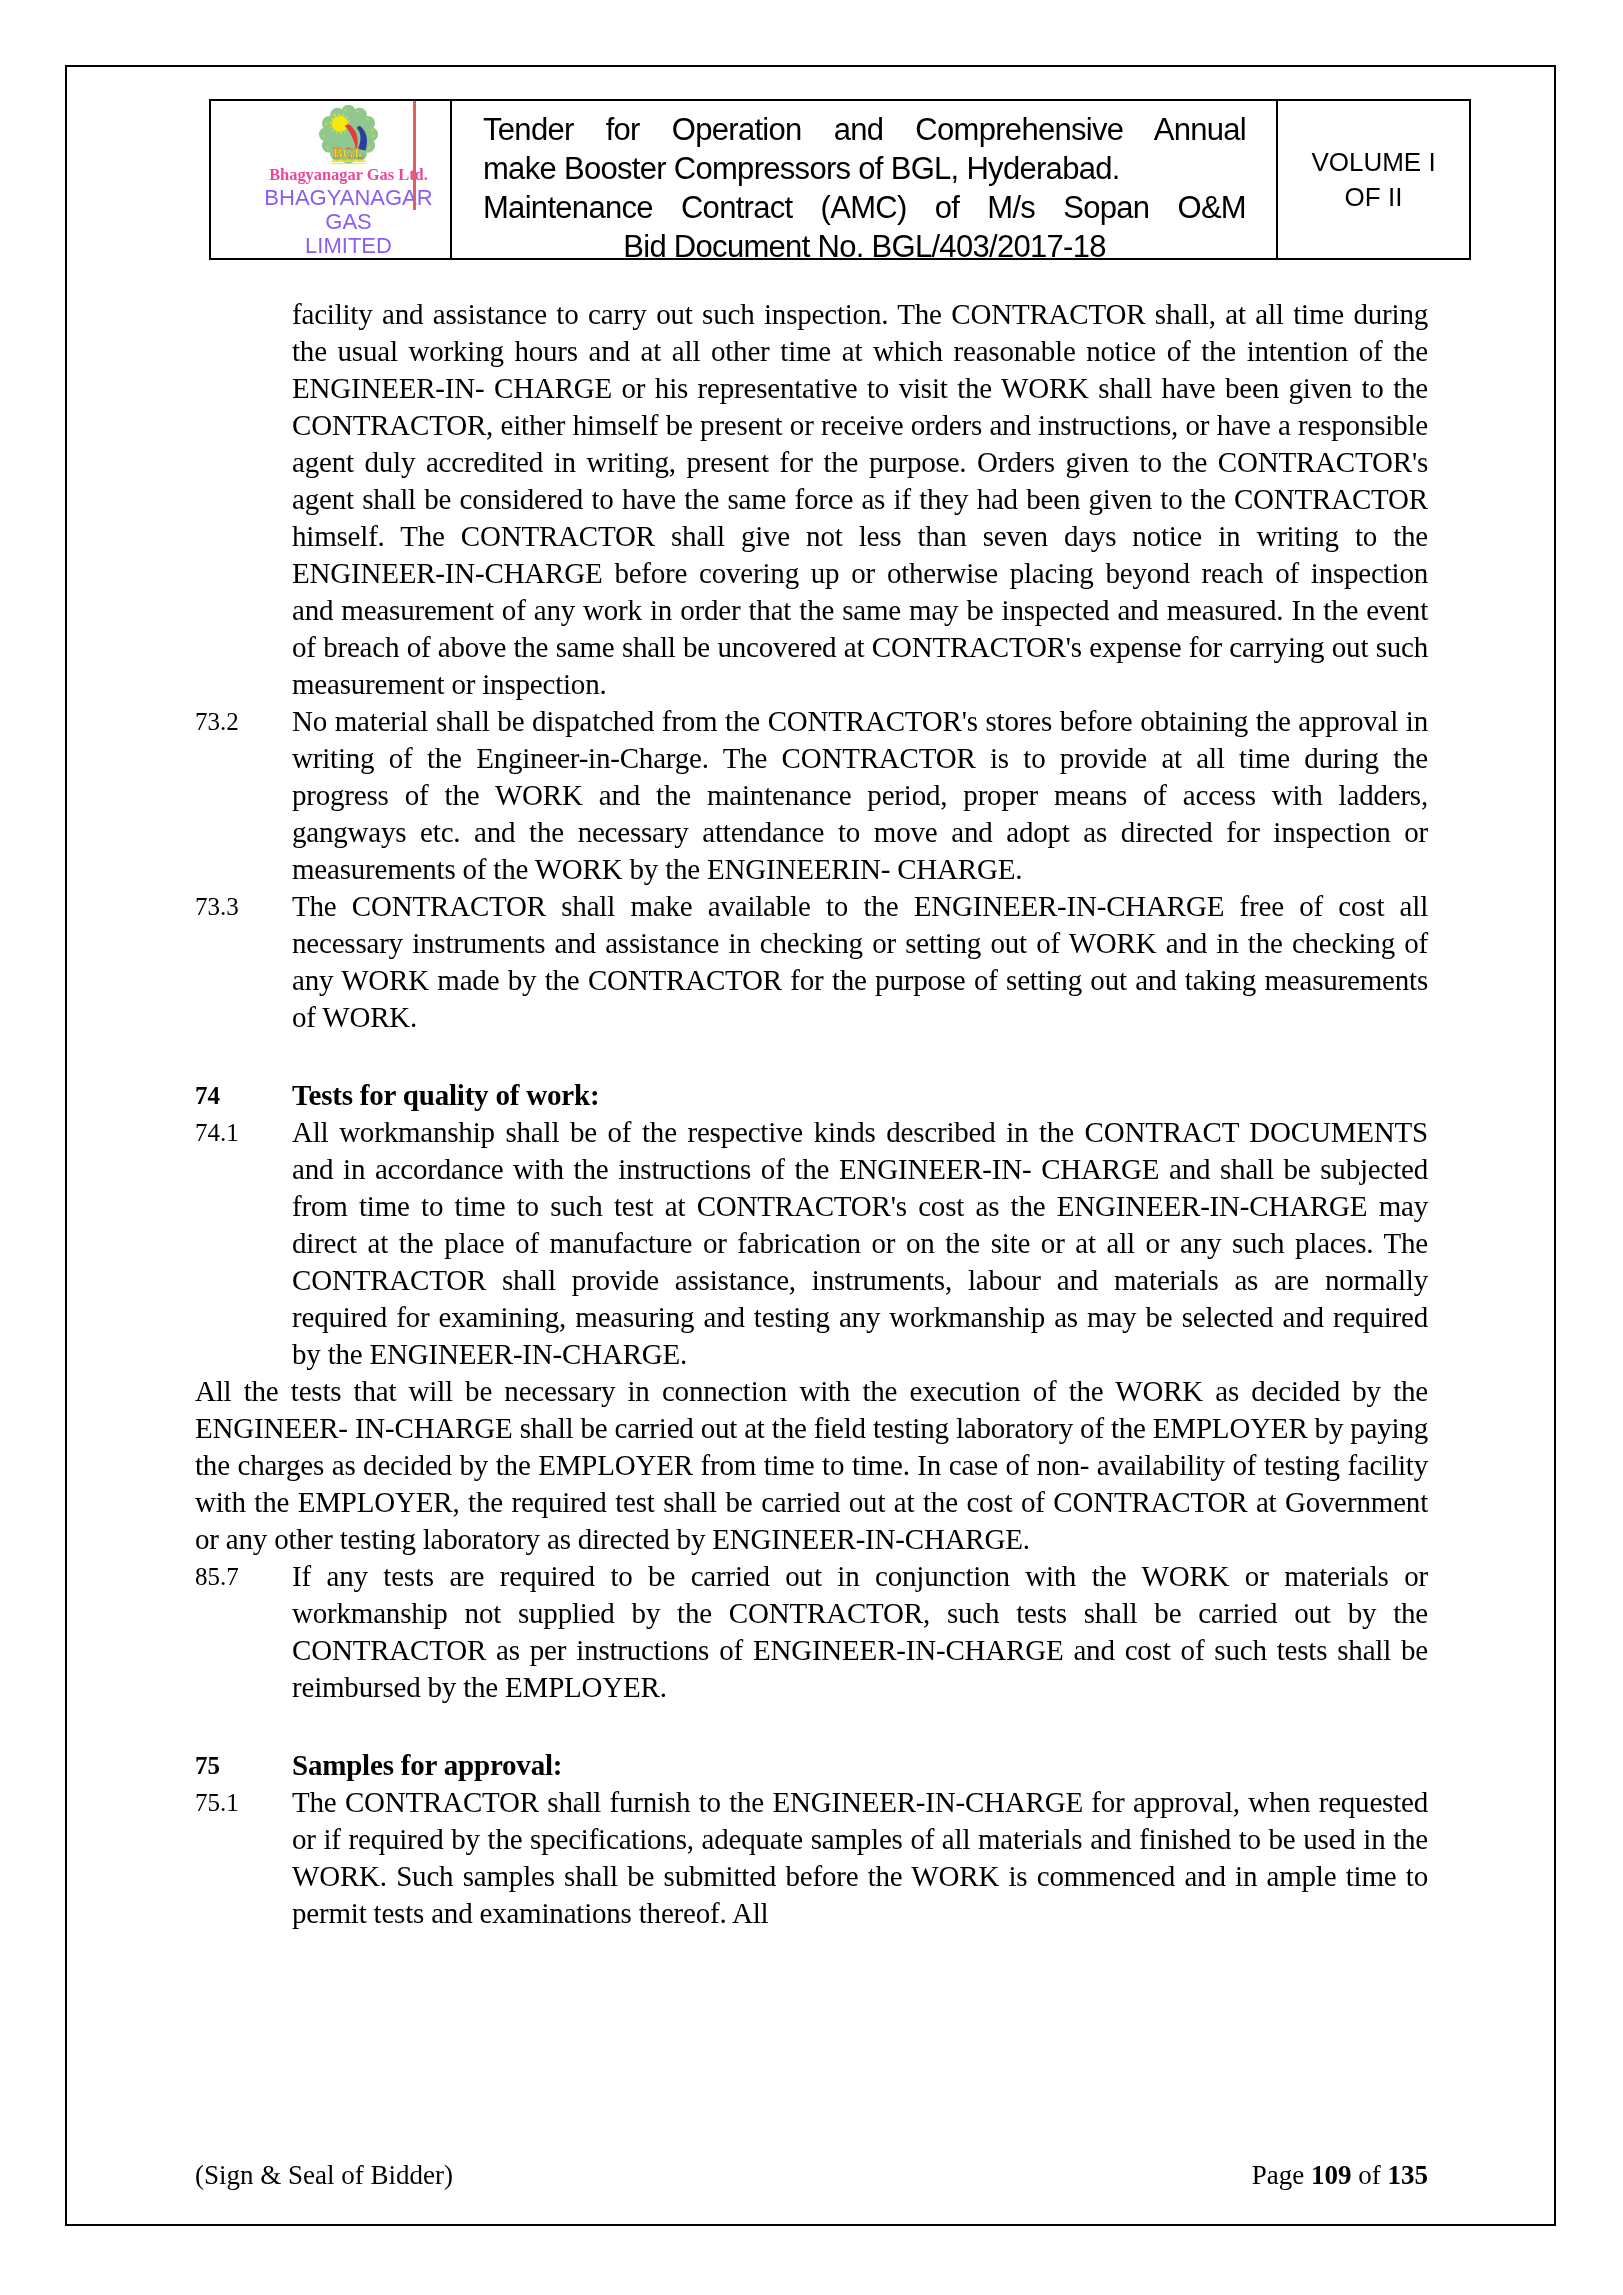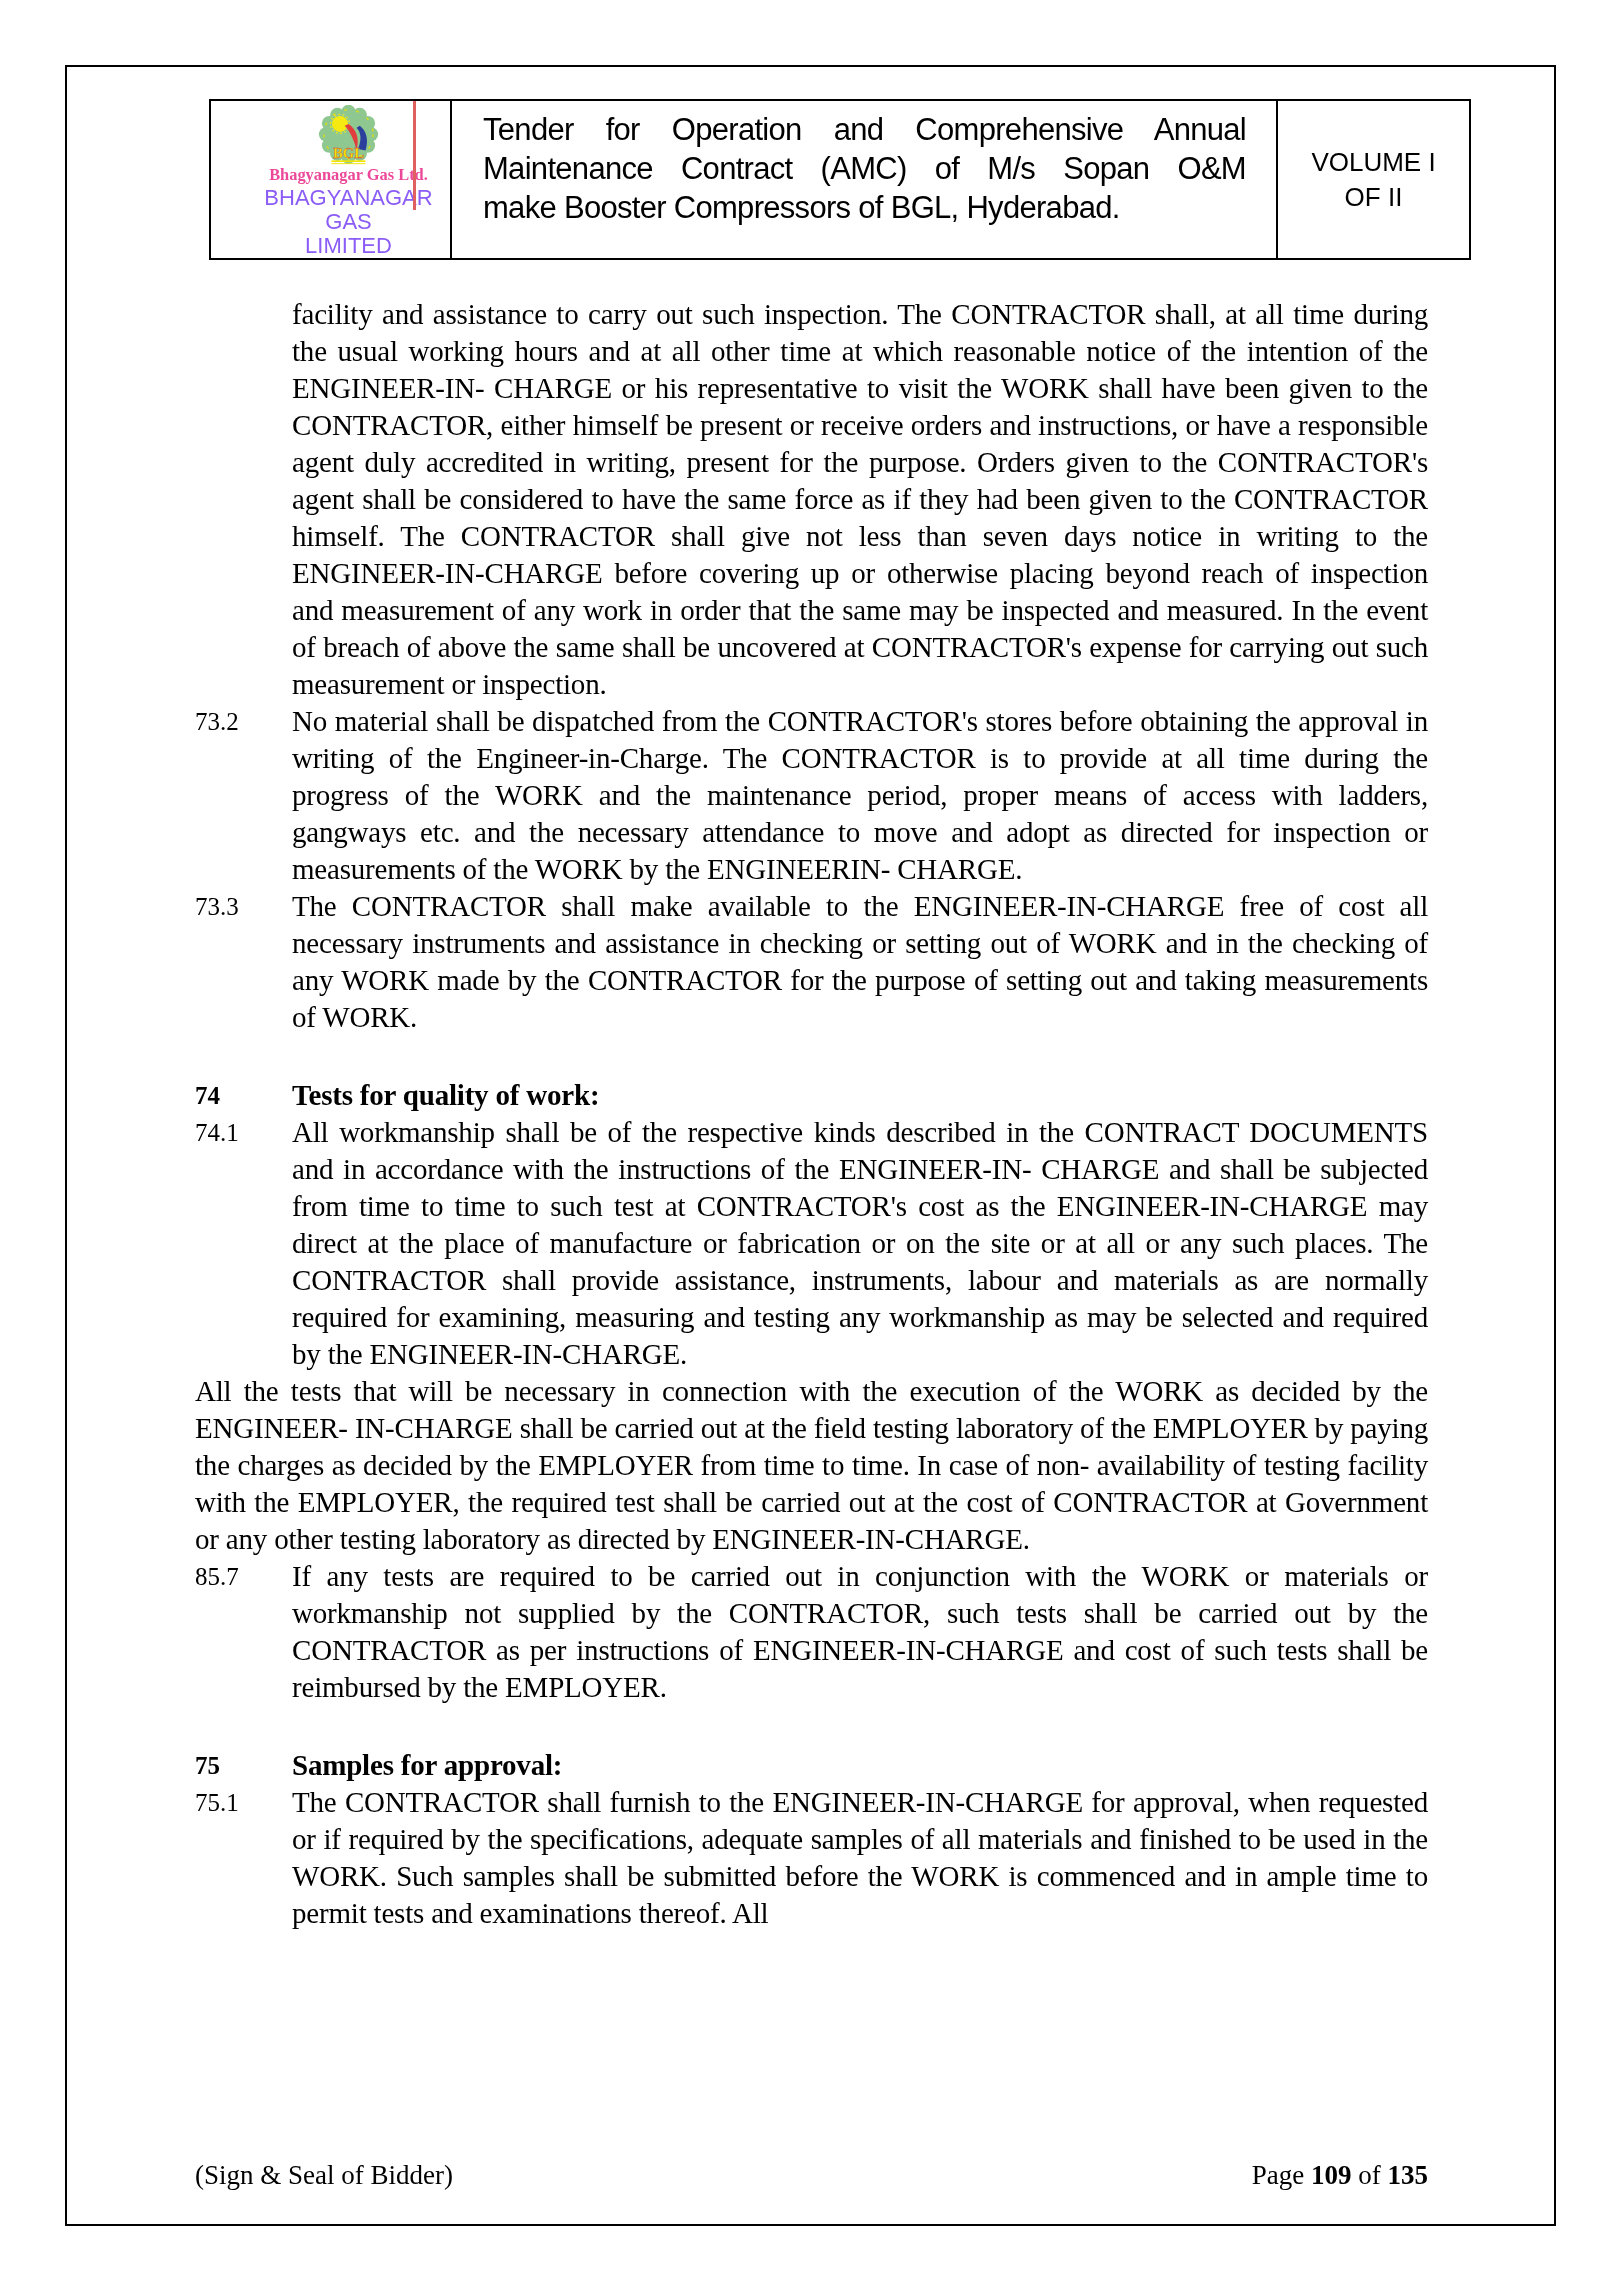--- a/index.html
+++ b/index.html
@@ -77,22 +77,23 @@
       </svg>
       <div class="logo-caption">Bhagyanagar Gas Ltd.</div>
       <div class="org-name">
         <div>BHAGYANAGAR GAS</div>
         <div>LIMITED</div>
       </div>
     </div>
 
     <div class="title-cell">
       <div class="t-line t-just">Tender for Operation and Comprehensive Annual</div>
+      <div class="t-line t-left">make Booster Compressors of BGL, Hyderabad.</div>
       <div class="t-line t-just">Maintenance Contract (AMC) of M/s Sopan O&amp;M</div>
-      <div class="t-line t-left">make Booster Compressors of BGL, Hyderabad.</div>
+      <div class="t-line t-center">Bid Document No. BGL/403/2017-18</div>
     </div>
 
     <div class="volume-cell">
       <div>VOLUME I</div>
       <div>OF II</div>
     </div>
   </div>
 
   <div class="content">
 

